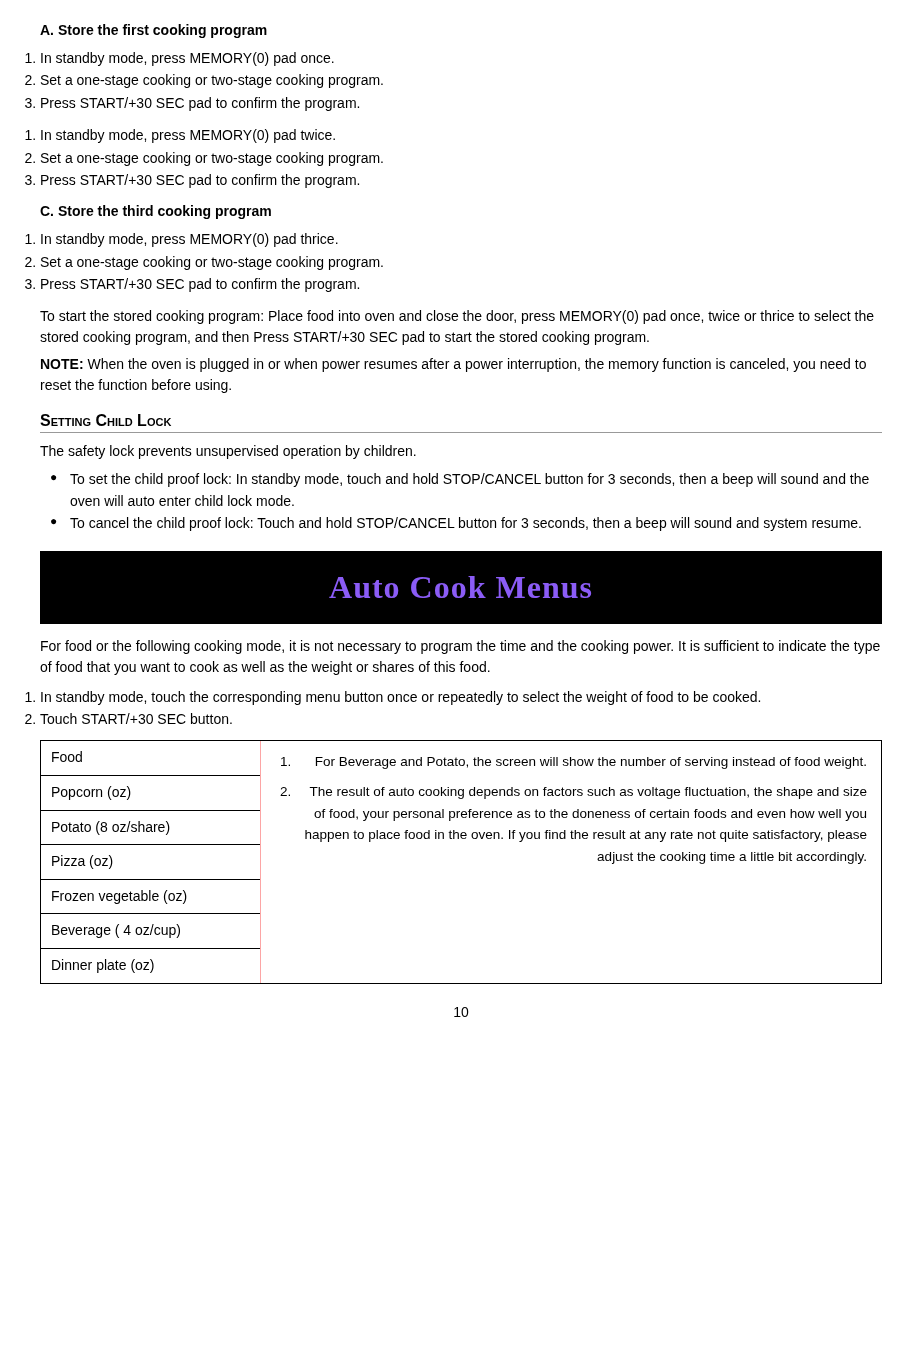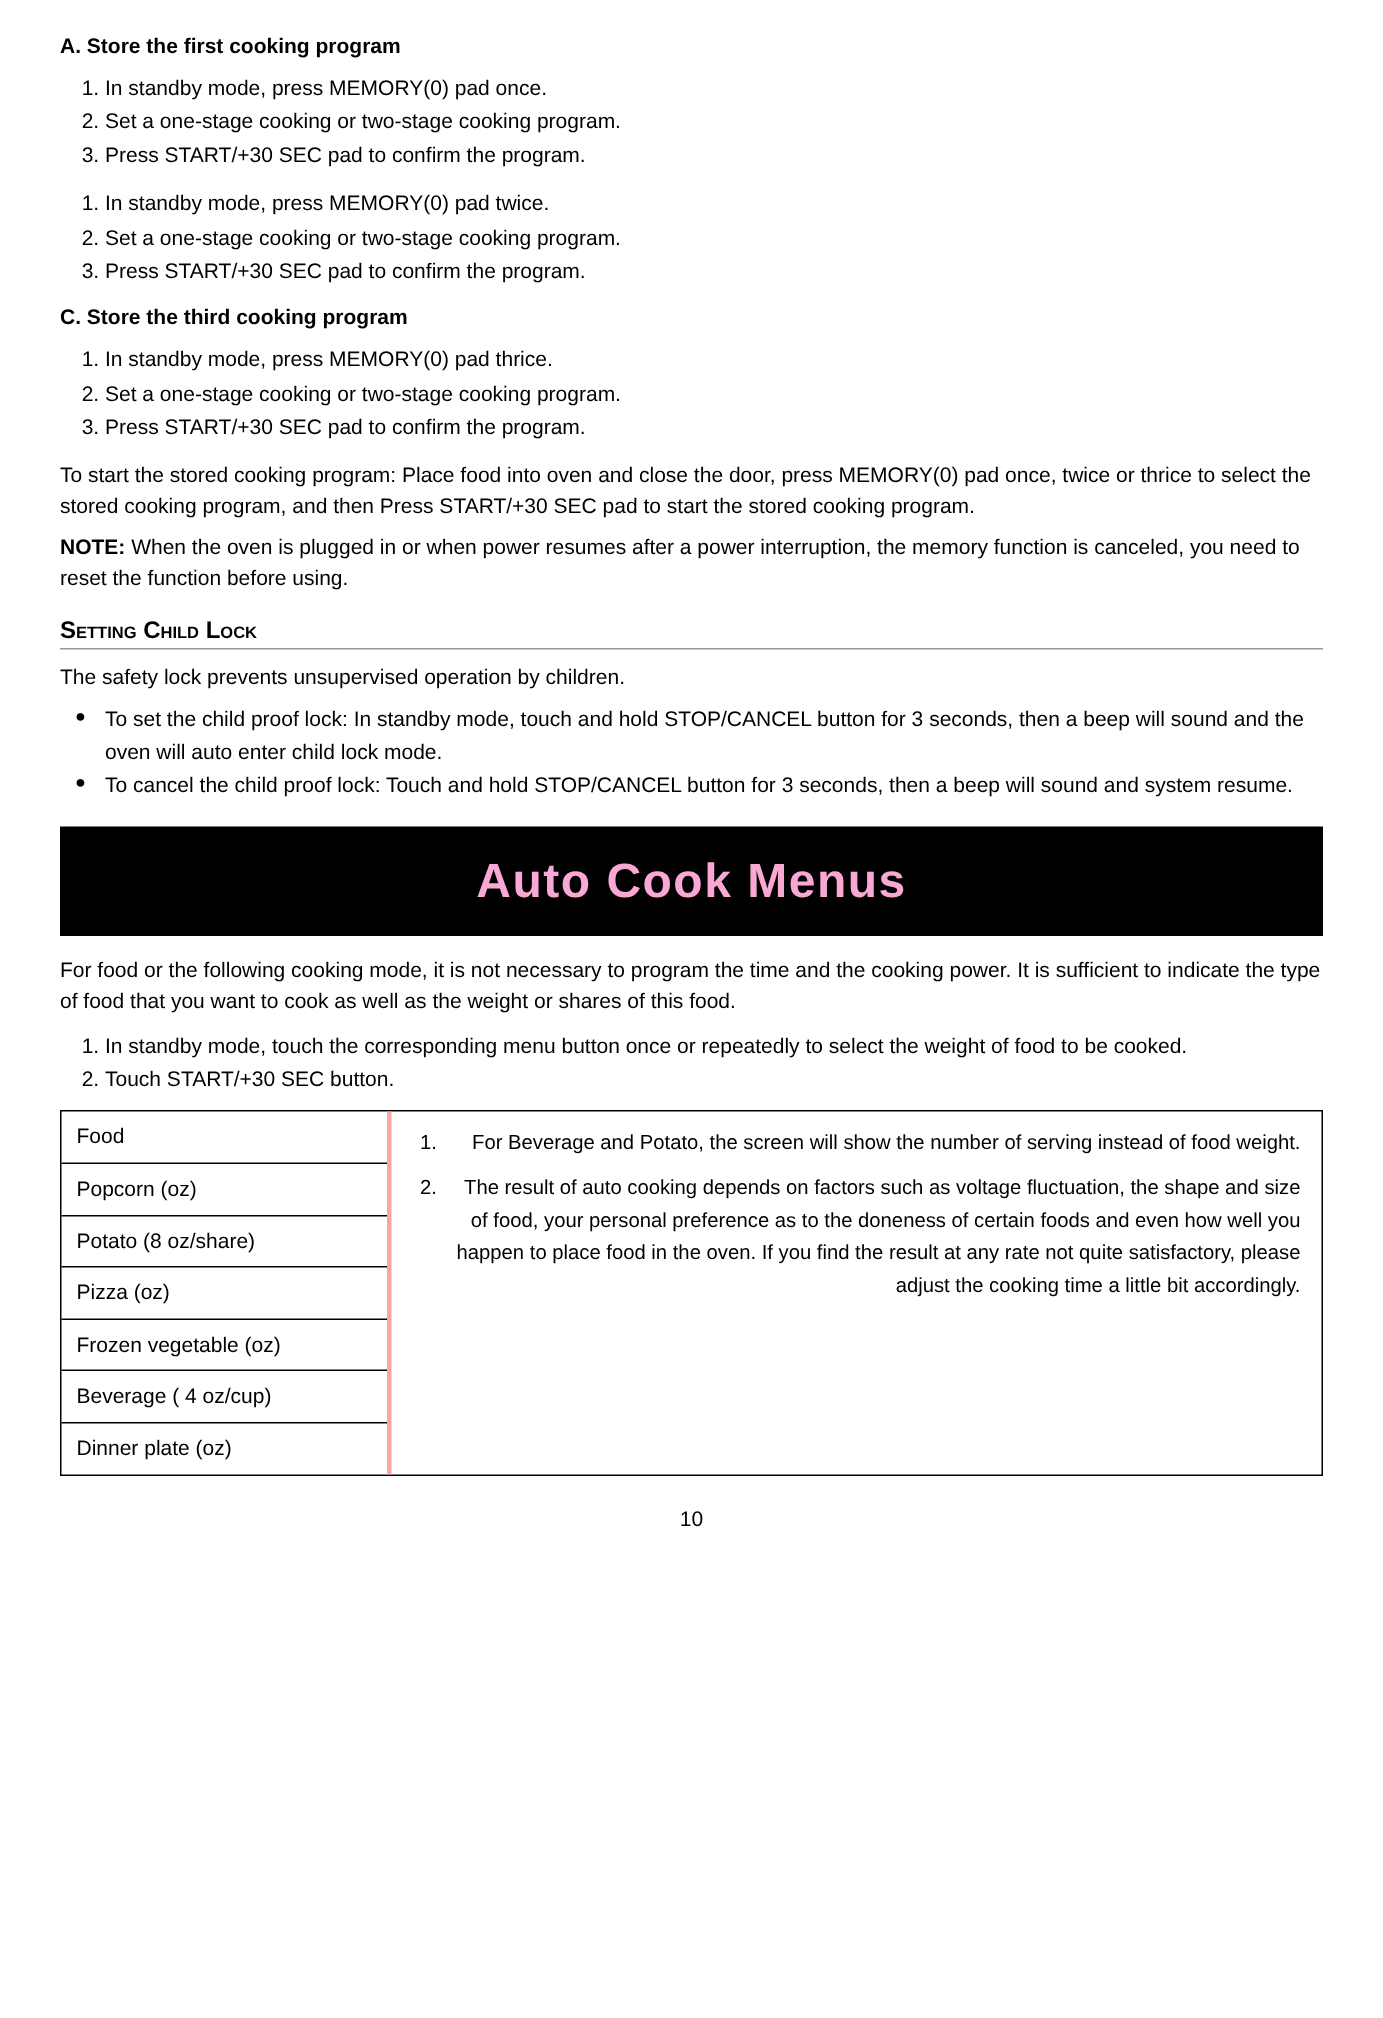--- a/index.html
+++ b/index.html
@@ -8,56 +8,57 @@
       font-size: 14px;
       background: #fff;
       color: #000;
       width: 922px;
       min-height: 1345px;
       padding: 20px 40px 30px 40px;
     }
     .section { margin-bottom: 10px; }
     p { margin-bottom: 6px; line-height: 1.5; }
     .bold { font-weight: bold; }
-    ol { margin-left: 30px; margin-bottom: 6px; }
+    ol { margin-bottom: 6px; }
     ol li { line-height: 1.6; }
     .note-line { margin-bottom: 6px; line-height: 1.5; }
     .setting-header {
       font-variant: small-caps;
       font-size: 16px;
       font-weight: bold;
       border-bottom: 1px solid #999;
       padding-bottom: 2px;
       margin-bottom: 8px;
       margin-top: 16px;
     }
     .bullet-list { list-style: none; margin-left: 10px; margin-bottom: 6px; }
     .bullet-list li { line-height: 1.6; padding-left: 20px; position: relative; }
     .bullet-list li::before { content: "●"; position: absolute; left: 0; font-size: 12px; }
     .auto-cook-banner {
       background: #000;
-      color: #f9a8d4;
+      color: #8b5cf6;
       text-align: center;
       font-size: 32px;
       font-weight: bold;
       padding: 18px 10px;
       margin: 16px 0 12px 0;
       letter-spacing: 1px;
+      font-family: Liberation Serif, serif;
     }
     .intro-text { margin-bottom: 8px; line-height: 1.5; }
     .cook-steps { margin-bottom: 10px; }
     .cook-steps ol { }
     .cook-steps ol li { line-height: 1.6; }
     .table-section {
       display: flex;
       border: 1px solid #000;
       margin-top: 4px;
     }
     .food-list {
-      border-right: 3px solid #fca5a5;
+      border-right: 1px solid #fca5a5;
       flex: 0 0 220px;
     }
     .food-list div {
       padding: 7px 10px;
       border-bottom: 1px solid #000;
       font-size: 14px;
       line-height: 1.4;
     }
     .food-list div:last-child {
       border-bottom: none;

